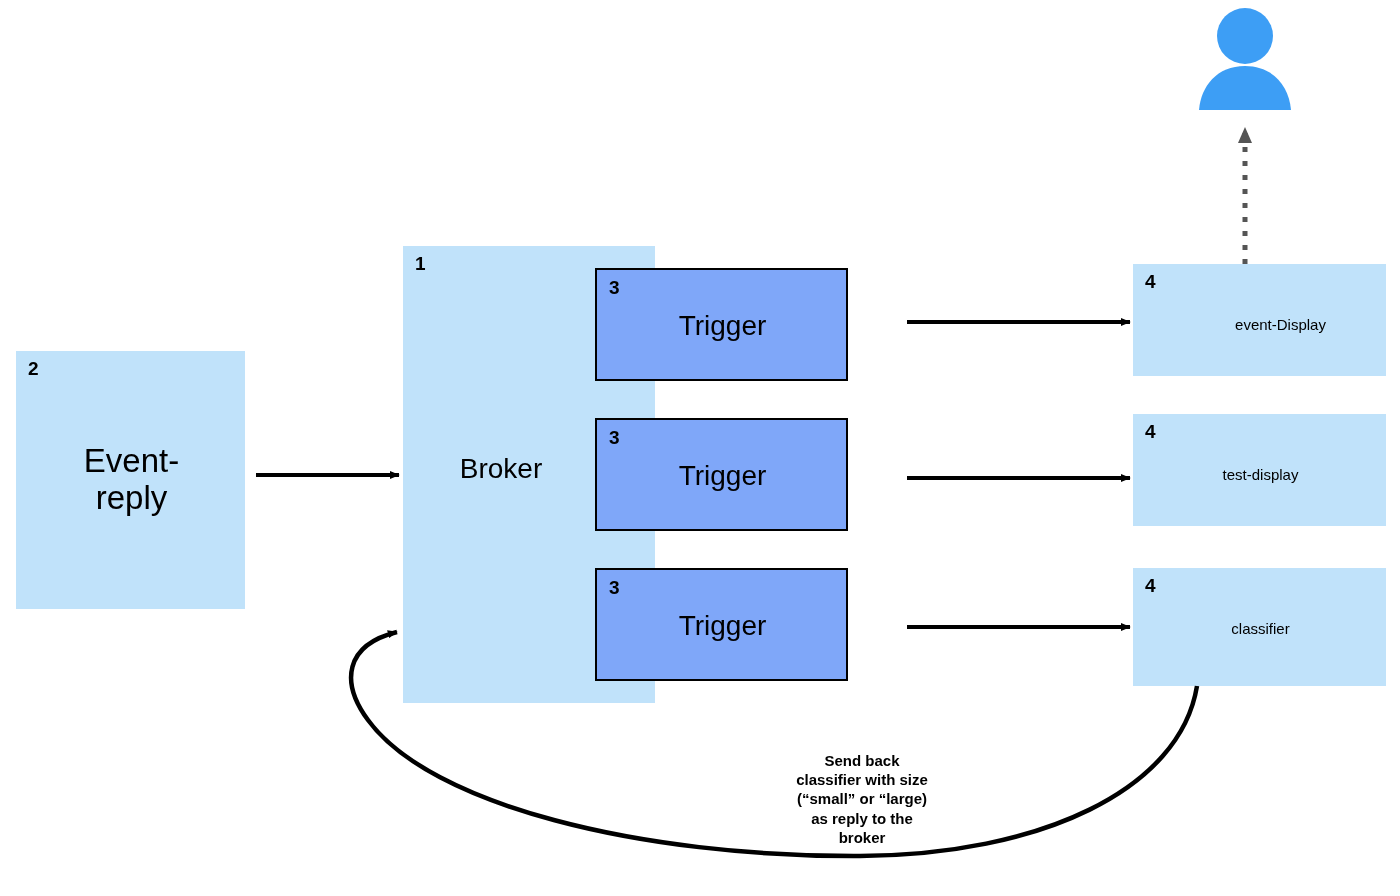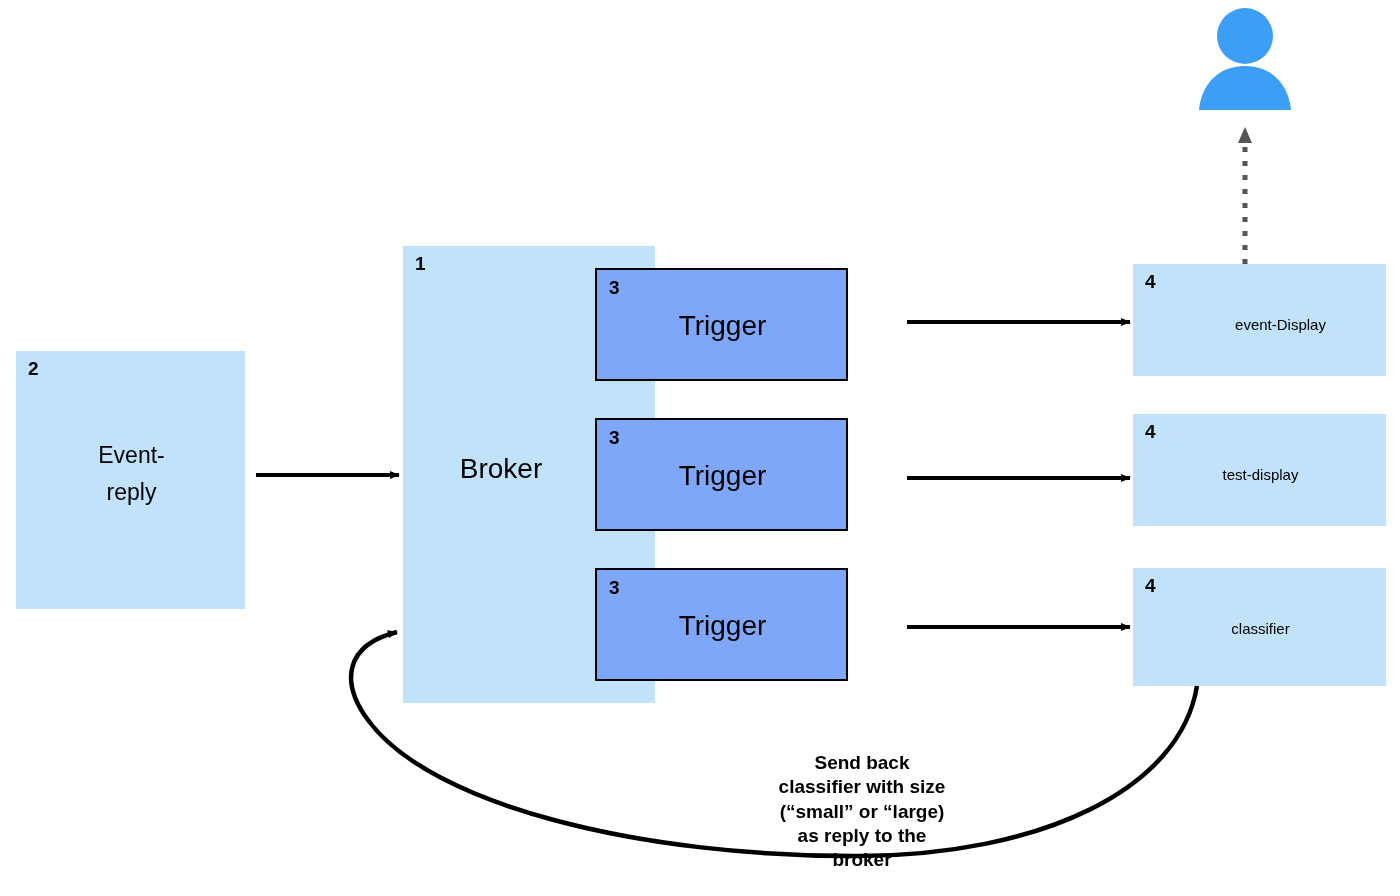--- a/index.html
+++ b/index.html
@@ -39,21 +39,21 @@
     color: #000000;
   }
   .node-label {
     position: absolute;
     left: 2px;
     right: 0;
     text-align: center;
     color: #000000;
   }
   .label-xl {
-    font-size: 23px;
+    font-size: 33px;
     font-weight: normal;
     line-height: 1.18;
   }
   .label-lg {
     font-size: 28px;
     font-weight: normal;
   }
   .label-sm {
     font-size: 15px;
     font-weight: normal;
@@ -62,21 +62,21 @@
     position: absolute;
     top: 0;
     left: 0;
     width: 1400px;
     height: 896px;
     pointer-events: none;
   }
   .caption {
     position: absolute;
     text-align: center;
-    font-size: 19px;
+    font-size: 15px;
     font-weight: bold;
     line-height: 1.28;
     color: #000000;
     white-space: pre-line;
   }
   .person {
     position: absolute;
   }
 </style>
 </head>

